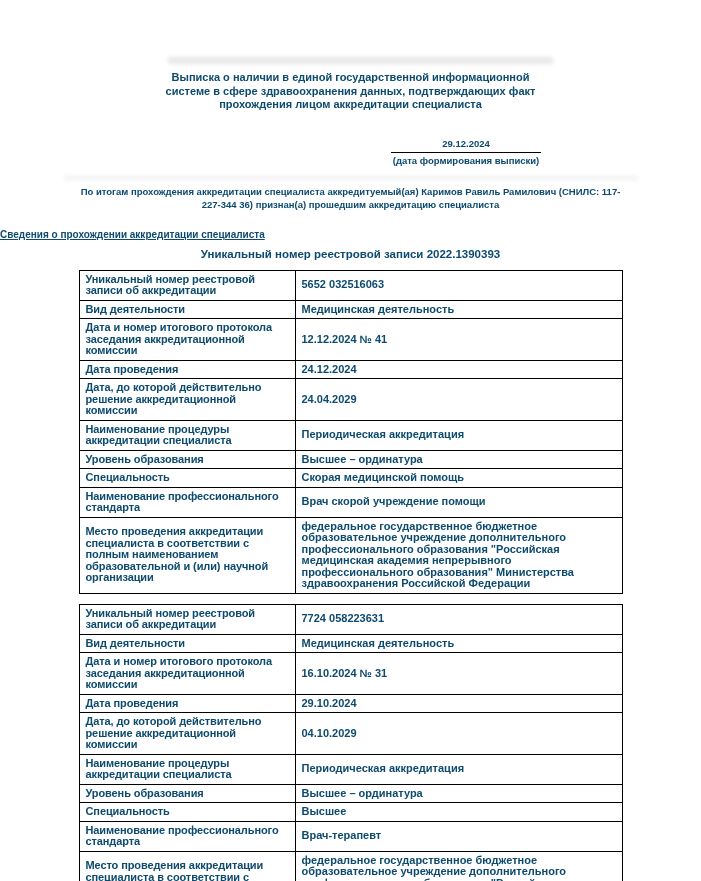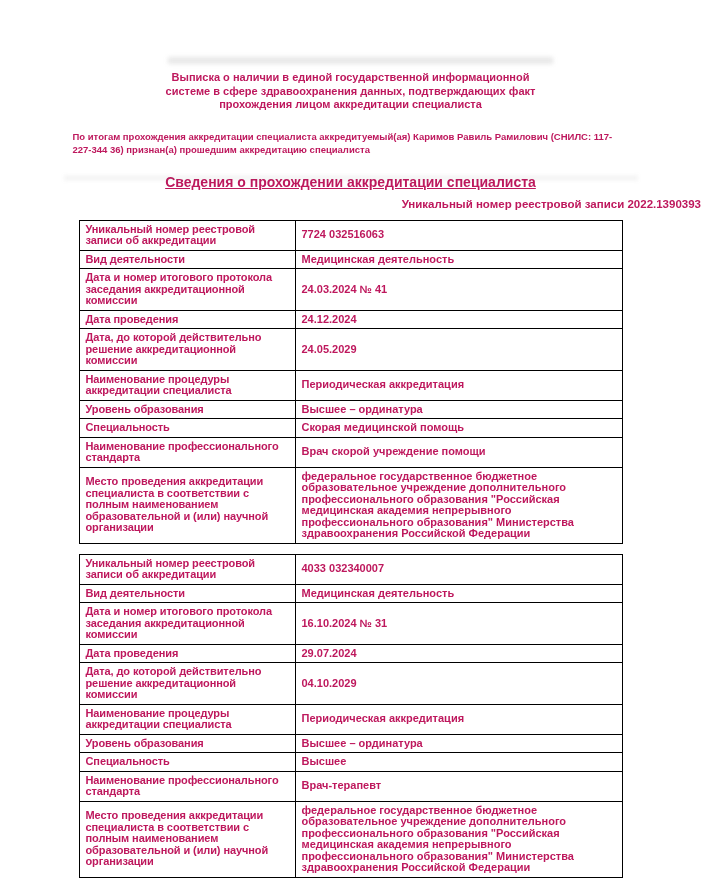--- a/index.html
+++ b/index.html
@@ -8,21 +8,21 @@
     background: #ffffff;
   }
   .page {
     position: relative;
     width: 701px;
     height: 881px;
     margin: 0 auto;
     background: #ffffff;
     font-family: "Liberation Sans", sans-serif;
     font-weight: bold;
-    color: #be185d;
+    color: #0c4a6e;
     overflow: hidden;
   }
   
   .scan-artifact {
     position: absolute;
     background: rgba(110, 110, 110, 0.16);
     filter: blur(2px);
     pointer-events: none;
   }
   .scan-artifact.a1 { top: 57px; left: 168px; width: 385px; height: 7px; }
@@ -49,33 +49,33 @@
     border-bottom: 1px solid #000;
     padding-bottom: 2px;
   }
   .date-caption {
     padding-top: 2px;
     white-space: nowrap;
   }
   .intro {
     width: 556px;
     margin: 18px auto 0;
-    text-align: left;
+    text-align: center;
     font-size: 9.5px;
     line-height: 13px;
   }
   .section-heading {
     margin-top: 18px;
-    text-align: center;
-    font-size: 14px;
+    text-align: left;
+    font-size: 10px;
     text-decoration: underline;
   }
   .record-heading {
     margin-top: 8px;
-    text-align: right;
+    text-align: center;
     font-size: 11.5px;
   }
   table.acc-table {
     width: 544px;
     margin: 10px auto 0;
     border-collapse: collapse;
     table-layout: fixed;
     font-size: 11px;
     line-height: 11.5px;
   }
@@ -92,48 +92,52 @@
 </head>
 <body>
 
 <div class="page">
 
   <div class="scan-artifact a1"></div>
   <div class="scan-artifact a2"></div>
 
   <h1 class="doc-title">Выписка о наличии в единой государственной информационной системе в сфере здравоохранения данных, подтверждающих факт прохождения лицом аккредитации специалиста</h1>
 
+  <div class="date-block">
+    <span class="date-value">29.12.2024</span>
+    <div class="date-caption">(дата формирования выписки)</div>
+  </div>
 
   <p class="intro">По итогам прохождения аккредитации специалиста аккредитуемый(ая) Каримов Равиль Рамилович (СНИЛС: 117-227-344 36) признан(а) прошедшим аккредитацию специалиста</p>
 
   <div class="section-heading">Сведения о прохождении аккредитации специалиста</div>
 
   <div class="record-heading">Уникальный номер реестровой записи 2022.1390393</div>
 
   <table class="acc-table">
     <tbody>
         <tr>
           <td class="label-cell">Уникальный номер реестровой записи об аккредитации</td>
-          <td class="value-cell">7724 032516063</td>
+          <td class="value-cell">5652 032516063</td>
         </tr>
         <tr>
           <td class="label-cell">Вид деятельности</td>
           <td class="value-cell">Медицинская деятельность</td>
         </tr>
         <tr>
           <td class="label-cell">Дата и номер итогового протокола заседания аккредитационной комиссии</td>
-          <td class="value-cell">24.03.2024 № 41</td>
+          <td class="value-cell">12.12.2024 № 41</td>
         </tr>
         <tr>
           <td class="label-cell">Дата проведения</td>
           <td class="value-cell">24.12.2024</td>
         </tr>
         <tr>
           <td class="label-cell">Дата, до которой действительно решение аккредитационной комиссии</td>
-          <td class="value-cell">24.05.2029</td>
+          <td class="value-cell">24.04.2029</td>
         </tr>
         <tr>
           <td class="label-cell">Наименование процедуры аккредитации специалиста</td>
           <td class="value-cell">Периодическая аккредитация</td>
         </tr>
         <tr>
           <td class="label-cell">Уровень образования</td>
           <td class="value-cell">Высшее – ординатура</td>
         </tr>
         <tr>
@@ -148,33 +152,33 @@
           <td class="label-cell">Место проведения аккредитации специалиста в соответствии с полным наименованием образовательной и (или) научной организации</td>
           <td class="value-cell">федеральное государственное бюджетное образовательное учреждение дополнительного профессионального образования "Российская медицинская академия непрерывного профессионального образования" Министерства здравоохранения Российской Федерации</td>
         </tr>
       </tbody>
   </table>
 
   <table class="acc-table second">
     <tbody>
         <tr>
           <td class="label-cell">Уникальный номер реестровой записи об аккредитации</td>
-          <td class="value-cell">4033 032340007</td>
+          <td class="value-cell">7724 058223631</td>
         </tr>
         <tr>
           <td class="label-cell">Вид деятельности</td>
           <td class="value-cell">Медицинская деятельность</td>
         </tr>
         <tr>
           <td class="label-cell">Дата и номер итогового протокола заседания аккредитационной комиссии</td>
           <td class="value-cell">16.10.2024 № 31</td>
         </tr>
         <tr>
           <td class="label-cell">Дата проведения</td>
-          <td class="value-cell">29.07.2024</td>
+          <td class="value-cell">29.10.2024</td>
         </tr>
         <tr>
           <td class="label-cell">Дата, до которой действительно решение аккредитационной комиссии</td>
           <td class="value-cell">04.10.2029</td>
         </tr>
         <tr>
           <td class="label-cell">Наименование процедуры аккредитации специалиста</td>
           <td class="value-cell">Периодическая аккредитация</td>
         </tr>
         <tr>

